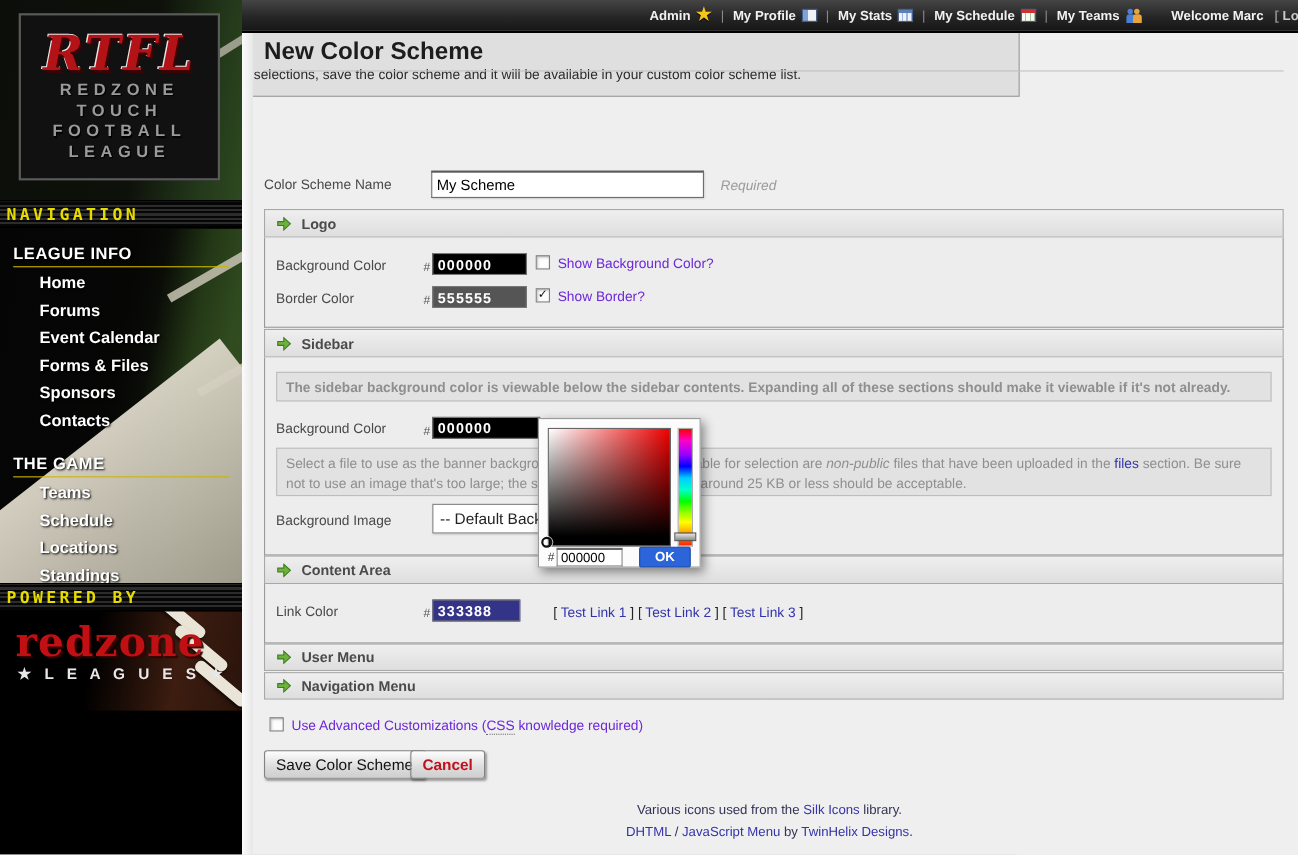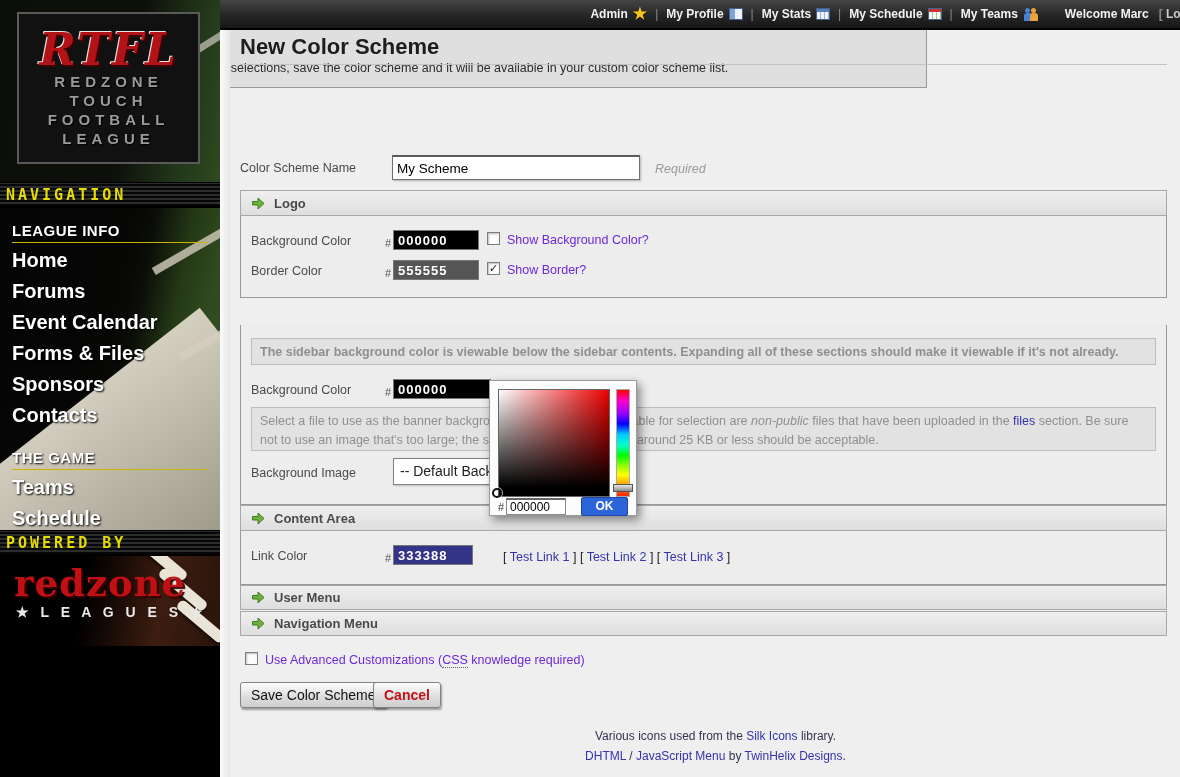--- a/index.html
+++ b/index.html
@@ -31,21 +31,21 @@
     background:linear-gradient(100deg,#050505 0%,#060605 46%,rgba(8,8,6,.92) 56%,rgba(20,30,12,.35) 70%,rgba(42,66,28,0) 82%),
                linear-gradient(115deg,#15200e 0%,#2c461c 55%,#3a5526 100%); }
   .nav-field .hashmark { position:absolute; width:86px; height:8px; background:#c9c4b4; opacity:.85;
     transform:rotate(-30deg); }
   .nav-field .sideline { position:absolute; right:-70px; bottom:-40px; width:300px; height:190px;
     background:linear-gradient(#ddd8c9,#a39e90); transform:rotate(-38deg); opacity:.95; }
   .nav-inner { position:relative; z-index:2; }
   .nav-header { margin:14px 0 2px 12px; padding-bottom:3px; width:196px;
     font-size:15px; font-weight:bold; color:#fff; letter-spacing:.5px;
     border-bottom:1px solid #cdb400; text-shadow:1px 1px 2px #000; }
-  .nav-item { padding:4px 0 4px 12px; font-size:20px; font-weight:bold; color:#fff;
+  .nav-item { padding:4px 0 4px 36px; font-size:15px; font-weight:bold; color:#fff;
     text-shadow:1px 1px 2px #000; cursor:pointer; }
   .powered-strip { top:530px; }
   .rz-area { position:absolute; left:0; top:556px; width:220px; height:90px; overflow:hidden;
     background:linear-gradient(100deg,#000 0%,#000 38%,#180b06 52%,#3d1d10 72%,#2a140c 100%); }
   .rz-area .lace { position:absolute; width:58px; height:11px; background:#e9e4d6; border-radius:5px;
     transform:rotate(40deg); box-shadow:1px 2px 3px rgba(0,0,0,.6); }
   .rz-name { position:relative; z-index:2; margin:8px 0 0 14px; font-family:"DejaVu Serif", serif;
     font-weight:bold; font-size:37px; line-height:38px; color:#c01014; letter-spacing:1px;
     text-shadow:2px 2px 1px #3a0000; }
   .rz-sub { position:relative; z-index:2; margin:2px 0 0 16px; font-size:14px; font-weight:bold;
@@ -134,21 +134,21 @@
     border-top:2px solid #666; font-size:12px; padding:1px 3px; font-family:"Liberation Sans",sans-serif; }
   .ok-btn { position:absolute; right:8px; top:116px; width:47px; height:19px; background:#2b65d9;
     border:1px solid #1c49a8; border-radius:2px; color:#fff; font-size:12px; font-weight:bold;
     text-align:center; line-height:17px; cursor:pointer; }
   
   .adv-abbr { border-bottom:1px dotted #666; }
   .btn { position:absolute; height:26px; padding:4px 10px; background:linear-gradient(#fefefe,#dcdcdc 60%,#cfcfcf);
     border:1px solid #828282; border-radius:3px; box-shadow:1px 2px 2px rgba(0,0,0,.35);
     font-size:14px; color:#111; cursor:pointer; font-family:"Liberation Sans",sans-serif; }
   .btn-cancel { color:#c1121c; font-weight:bold; }
-  .footer-line { position:absolute; left:252px; width:927px; text-align:center; font-size:12px; color:#333355; }
+  .footer-line { position:absolute; left:236px; width:927px; text-align:center; font-size:12px; color:#333355; }
   .footer-line .flink { color:#3333aa; cursor:pointer; }
 </style>
 </head>
 <body>
 
 <div class="stage">
 
   <div class="sidebar">
     <div class="logo-area">
       <div class="yardline"></div>
@@ -257,20 +257,26 @@
     <div class="swatch" style="left:152px; top:14px; width:86px; background:#000;">000000</div>
     <div class="checkbox" style="left:246px; top:16px;"></div>
     <div class="cb-label" style="left:266px; top:17px;">Show Background Color?</div>
     <div class="flabel" style="left:10px; top:48px;">Border Color</div>
     <span class="hash" style="left:144px; top:51px;">#</span>
     <div class="swatch" style="left:152px; top:44px; width:86px; background:#555555;">555555</div>
     <div class="checkbox" style="left:246px; top:46px;">✓</div>
     <div class="cb-label" style="left:266px; top:47px;">Show Border?</div>
   </div>
 
+  <div class="sec-h" style="top:299px;">
+    <span class="arrow-icon"><svg width="14" height="13" viewBox="0 0 14 13">
+          <path d="M1.5 4.5h5.5V1l6 5.5-6 5.5V8H1.5z" fill="#6cb23d" stroke="#3e7d1f" stroke-width="1"></path>
+        </svg></span>
+    <span class="sec-title">Sidebar</span>
+  </div>
   <div class="sec-b" style="top:325px; height:180px;">
     <div class="notebox" style="left:10px; top:13px; width:905px; height:27px; white-space:nowrap; overflow:hidden;font-weight:bold;">The sidebar background color is viewable below the sidebar contents. Expanding all of these sections should make it viewable if it's not already.</div>
     <div class="flabel" style="left:10px; top:58px;">Background Color</div>
     <span class="hash" style="left:144px; top:61px;">#</span>
     <div class="swatch" style="left:152px; top:54px; width:98px; background:#000;">000000</div>
     <div class="notebox" style="left:10px; top:82px; width:905px; height:44px; overflow:hidden;">
       <span>Select a file to use as the banner background image. The files available for selection are </span><span class="nital">non-public</span><span> files that have been uploaded in the </span><span class="nlink">files</span><span> section. Be sure not to use an image that's too large; the smaller the better. Anything around 25 KB or less should be acceptable.</span>
     </div>
     <div class="flabel" style="left:10px; top:141px;">Background Image</div>
     <div class="dropdown" style="left:152px; top:133px; width:205px;">-- Default Background --</div>

